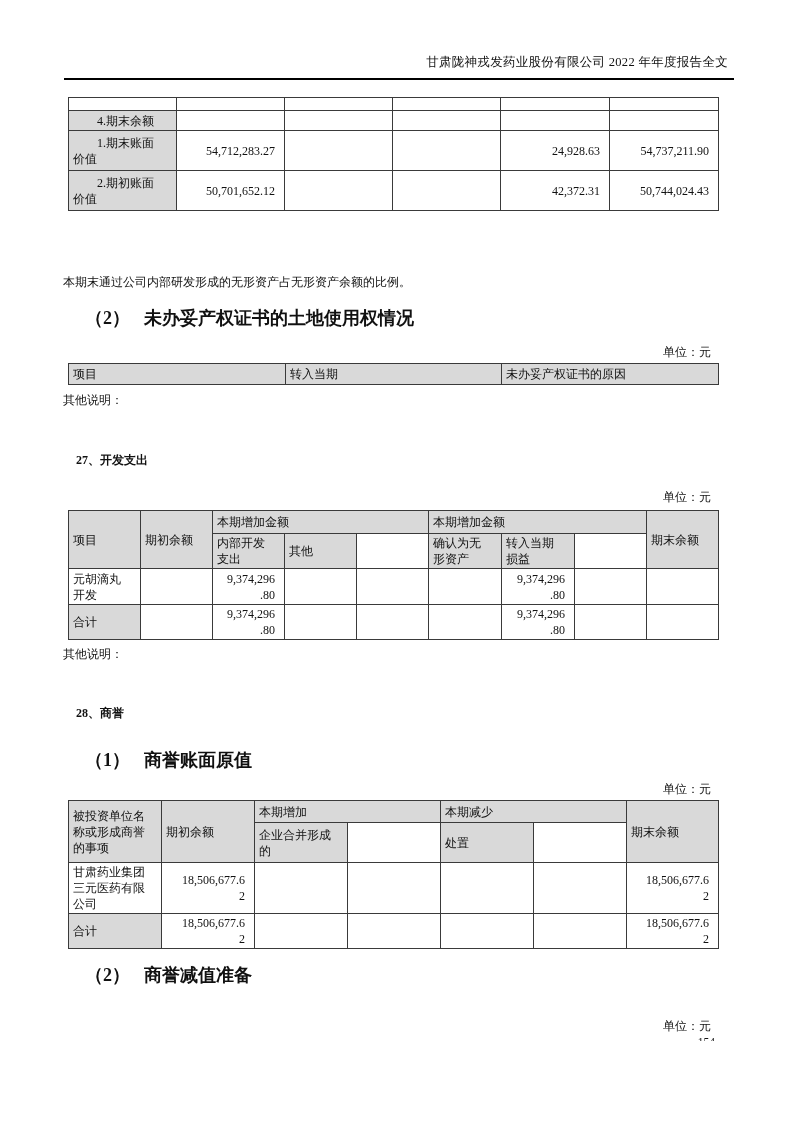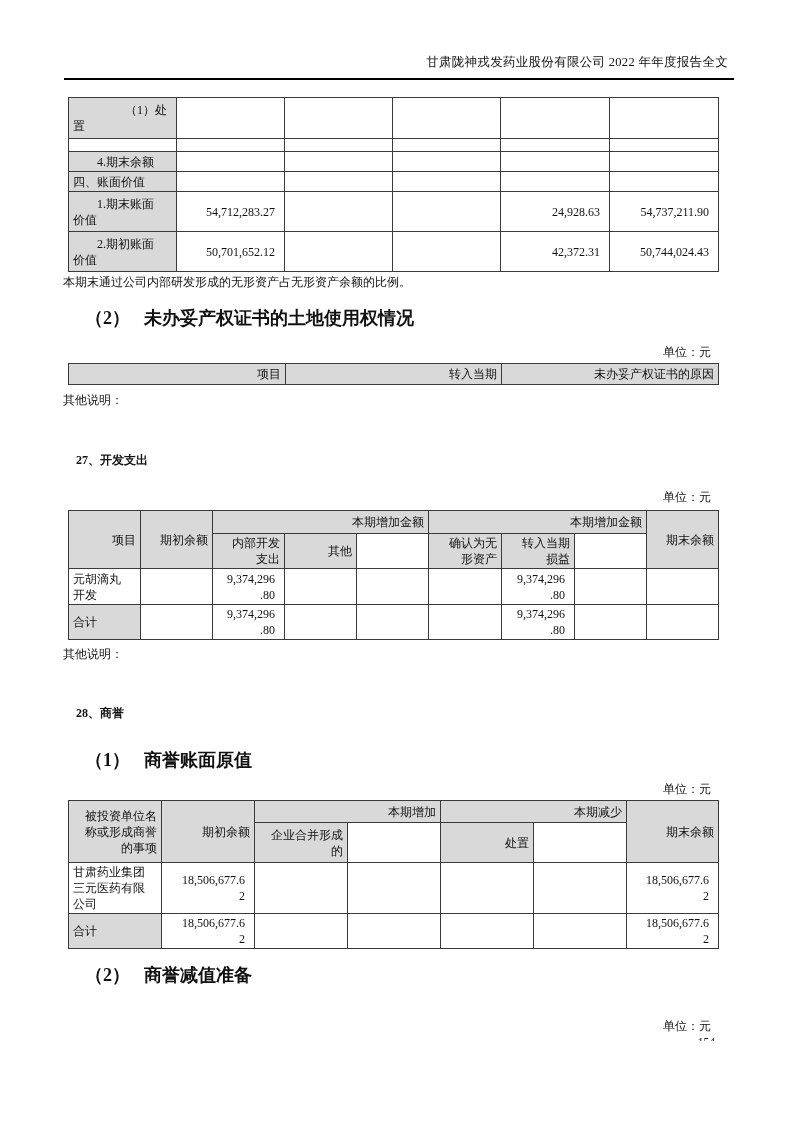--- a/index.html
+++ b/index.html
@@ -19,21 +19,21 @@
   table.t{
     position:absolute;left:68px;width:650px;border-collapse:collapse;table-layout:fixed;
     font-size:12px;
   }
   table.t td{
     border:1px solid #3a3a3a;padding:1px 4px;vertical-align:middle;
     white-space:pre-line;line-height:16px;overflow:hidden;
   }
   .gray{background:#d9d9d9;}
   .num{text-align:right;padding-right:9px !important;}
-  .ctr{text-align:right;margin-left:20px;}
+  .ctr{text-align:left;margin-left:20px;}
   .ind2{text-indent:24px;}
   .ind4{text-indent:52px;}
 </style>
 </head>
 <body>
 
 <div class="page">
 
   <div class="abs hdr-title">甘肃陇神戎发药业股份有限公司 2022 年年度报告全文</div>
   <div class="abs hrule"></div>
@@ -41,47 +41,30 @@
   <table class="t" style="top:97px">
     <colgroup>
       <col style="width:108px">
         <col style="width:108px">
         <col style="width:108px">
       <col style="width:108px">
         <col style="width:109px">
         <col style="width:109px">
     </colgroup>
     <tbody>
-      <tr style="height:41px">
-        <td class="gray ind4">（1）处
-置</td>
-        <td></td>
-          <td></td>
-        <td></td>
-          <td></td>
-        <td></td>
-      </tr>
       <tr style="height:13px">
         <td></td>
         <td></td>
           <td></td>
         <td></td>
           <td></td>
         <td></td>
       </tr>
       <tr style="height:20px">
         <td class="gray ind2">4.期末余额</td>
-        <td></td>
-          <td></td>
-        <td></td>
-          <td></td>
-        <td></td>
-      </tr>
-      <tr style="height:20px">
-        <td class="gray">四、账面价值</td>
         <td></td>
           <td></td>
         <td></td>
           <td></td>
         <td></td>
       </tr>
       <tr style="height:40px">
         <td class="gray ind2">1.期末账面
 价值</td>
         <td class="num">54,712,283.27</td>

